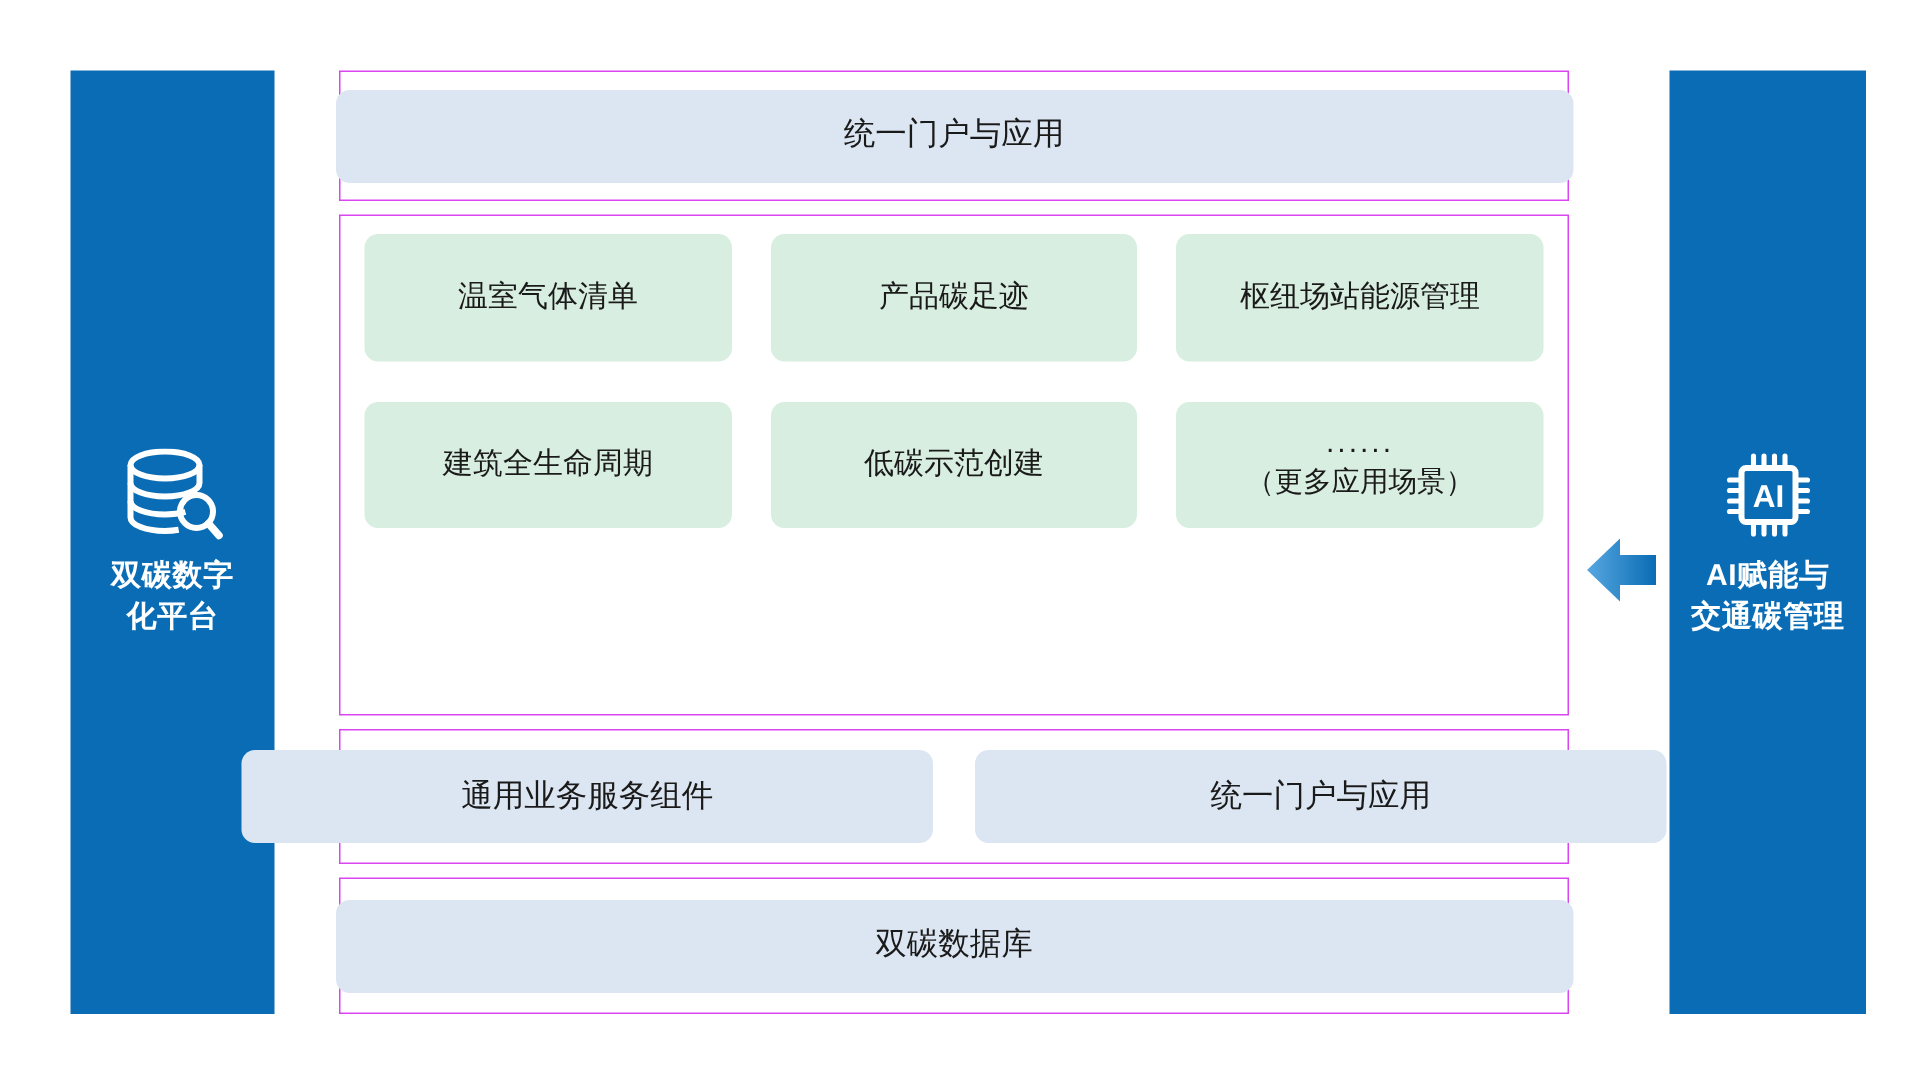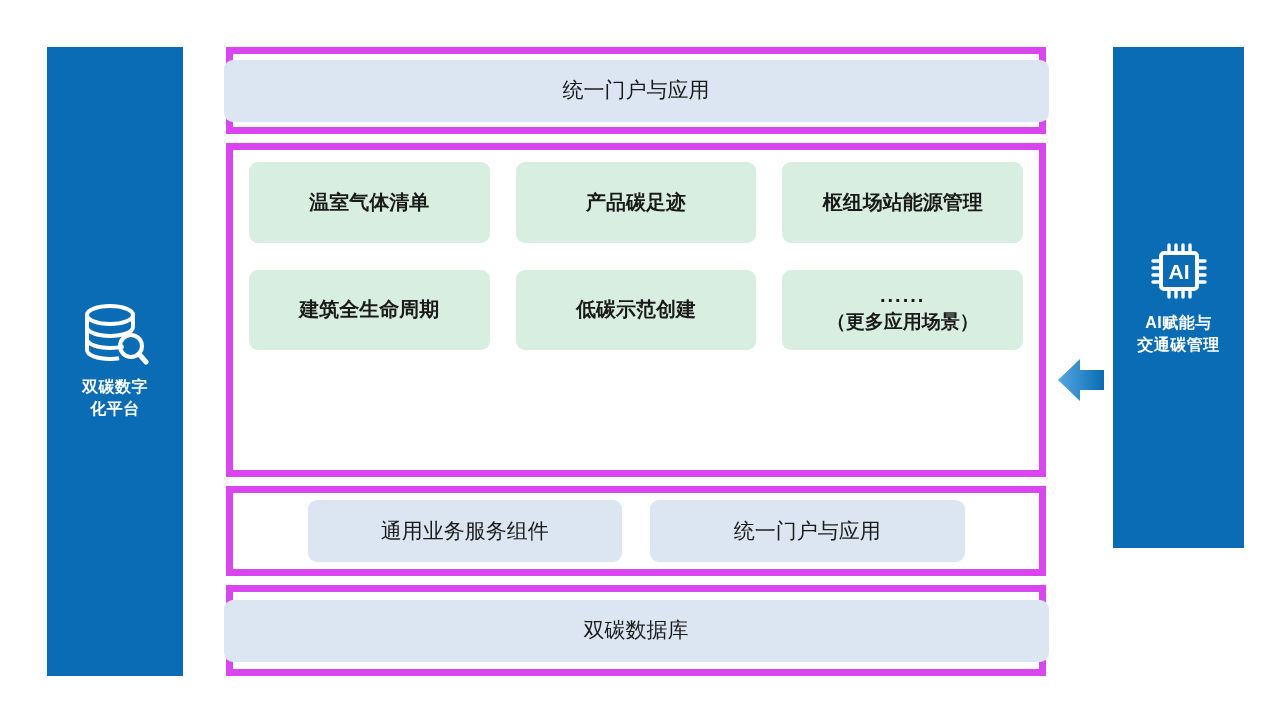--- a/index.html
+++ b/index.html
@@ -29,47 +29,47 @@
   .pillar-left {
     left: 47px;
     top: 47px;
     width: 136px;
     height: 629px;
   }
   .pillar-right {
     left: 1113px;
     top: 47px;
     width: 131px;
-    height: 501px;
+    height: 629px;
   }
   .pillar-icon {
     margin-bottom: 10px;
     line-height: 0;
   }
   .pillar-label {
-    font-size: 16px;
+    font-size: 20px;
     font-weight: bold;
     line-height: 1.35;
     text-align: center;
     letter-spacing: 0.5px;
   }
   .pillar-label .line { display: block; }
 
   
   .middle {
     position: absolute;
     left: 191px;
     top: 47px;
     width: 855px;
     height: 629px;
     display: flex;
     flex-direction: column;
   }
   .panel {
-    border: 7px solid #d946ef;
+    border: 1px solid #d946ef;
     background: #ffffff;
     box-sizing: border-box;
     display: flex;
     flex-direction: column;
     justify-content: center;
     align-items: center;
     margin-left: 35px;
   }
   .panel + .panel { margin-top: 9px; }
 
@@ -102,24 +102,24 @@
 
   .apps-grid {
     width: 100%;
     height: 100%;
     display: grid;
     grid-template-columns: repeat(3, 1fr);
     grid-template-rows: repeat(3, 1fr);
     column-gap: 26px;
     row-gap: 27px;
   }
-  .apps-grid .card { width: 100%; height: 100%; font-weight: bold; }
+  .apps-grid .card { width: 100%; height: 100%; }
 
   .services-row {
-    width: 657px;
+    width: 950px;
     display: flex;
     gap: 28px;
   }
   .services-row .card {
     flex: 1 1 0;
     height: 62px;
     font-size: 21px;
   }
 
   .dots {

